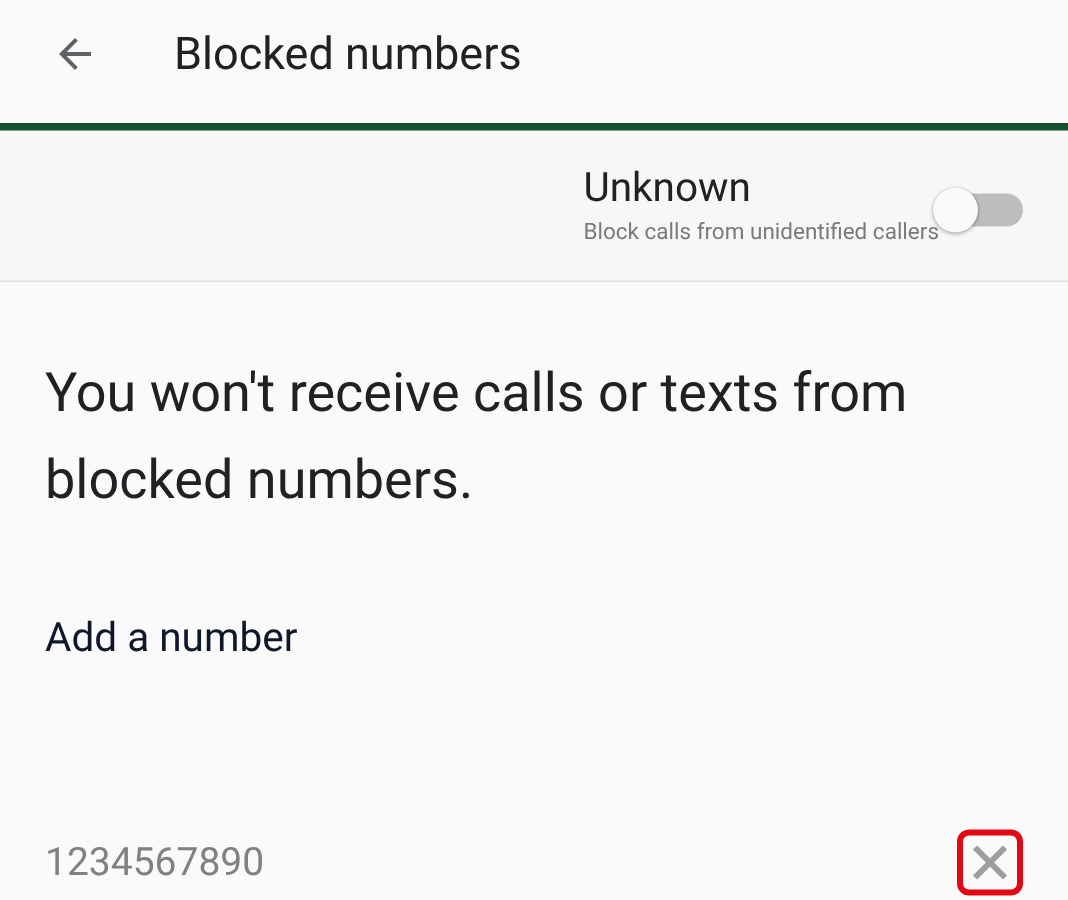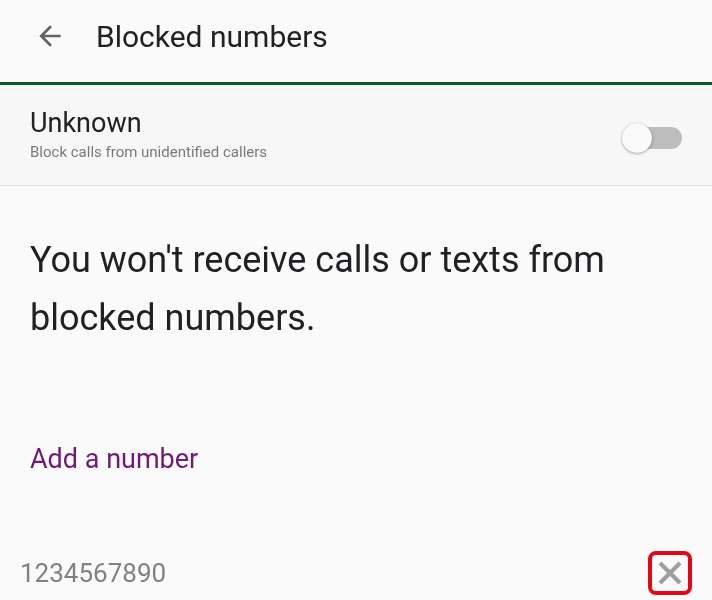--- a/index.html
+++ b/index.html
@@ -31,30 +31,30 @@
     }
     .back-btn svg {
       width: 32px;
       height: 32px;
       fill: #5f6368;
     }
     .page-title {
       font-size: 30px;
       font-weight: 400;
       color: #202124;
-      margin-left: 22px;
+      margin-left: 42px;
     }
     .toggle-row {
       background: #f7f7f7;
-      border-top: 3px solid #14532d;
+      border-top: 5px solid #14532d;
       border-bottom: 1px solid #e0e0e0;
       padding: 22px 30px 24px 30px;
       display: flex;
       align-items: center;
-      justify-content: space-between;
+      justify-content: flex-end;
     }
     .toggle-text {
       display: flex;
       flex-direction: column;
     }
     .toggle-title {
       font-size: 27px;
       color: #202124;
       margin-bottom: 4px;
     }
@@ -88,31 +88,31 @@
     }
     .info-text {
       font-size: 36px;
       color: #202124;
       padding: 46px 30px 0 30px;
       line-height: 1.6;
     }
     .add-link {
       display: inline-block;
       font-size: 27px;
-      color: #701a75;
+      color: #0f172a;
       padding: 0 30px;
-      margin-top: 96px;
+      margin-top: 60px;
       cursor: pointer;
     }
     .number-row {
       display: flex;
       align-items: center;
       justify-content: space-between;
-      padding: 0 20px;
-      margin-top: 76px;
+      padding: 0 30px;
+      margin-top: 112px;
     }
     .number-text {
       font-size: 26px;
       color: #808184;
     }
     .delete-btn {
       width: 44px;
       height: 44px;
       border: 4px solid #e30613;
       border-radius: 8px;

